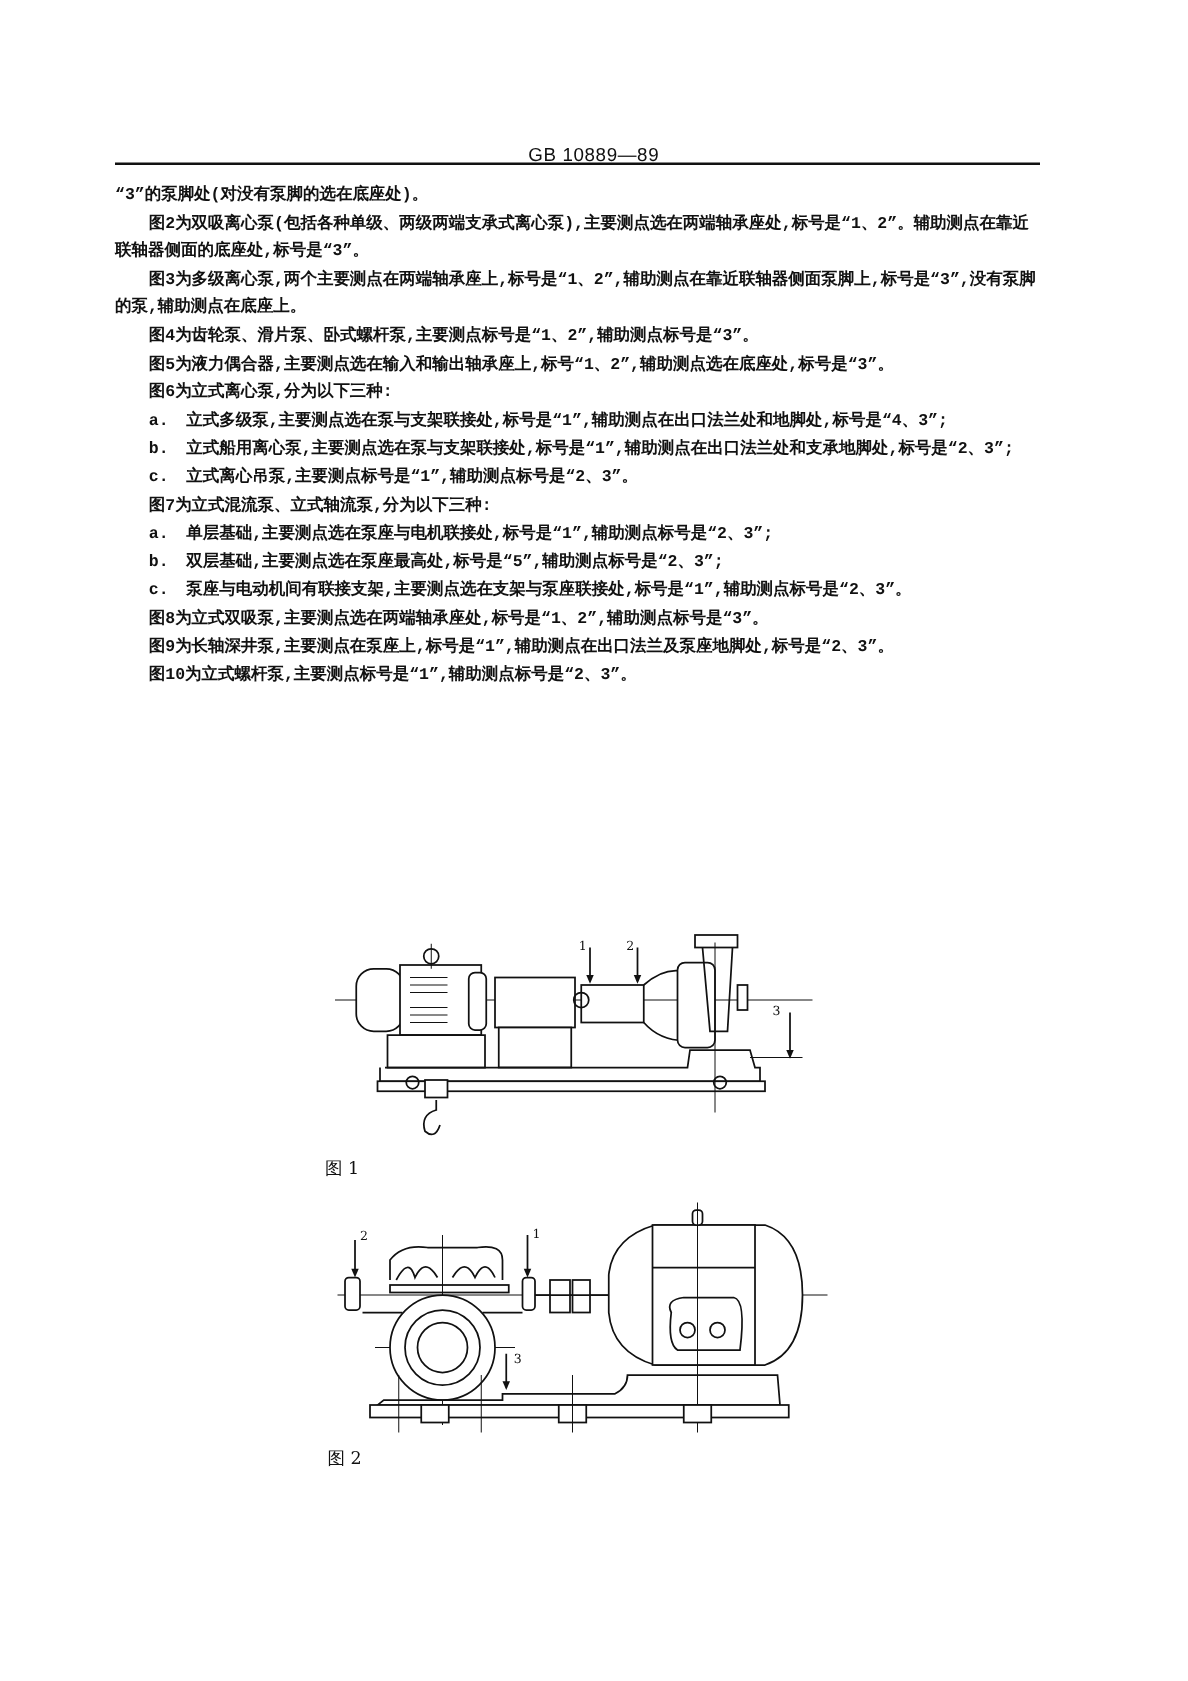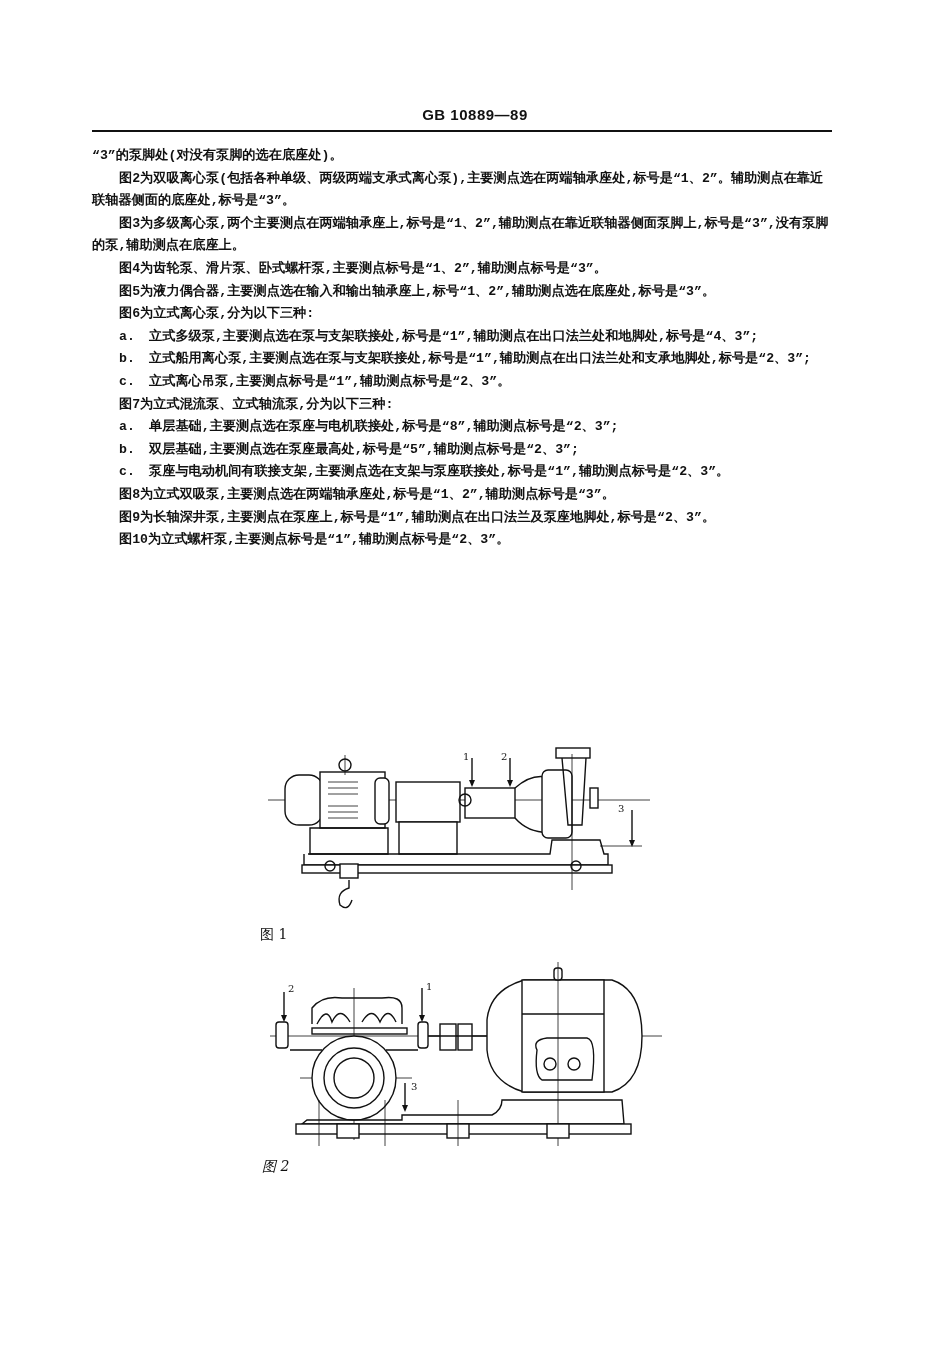--- a/index.html
+++ b/index.html
@@ -1,19 +1,19 @@
 <!DOCTYPE html>
 <html><head>
 <meta charset="utf-8">
 <style>
   html, body { margin: 0; padding: 0; background: #ffffff; }
   body { width: 950px; height: 1345px; position: relative; overflow: hidden;
          font-family: "DejaVu Serif", "Liberation Serif", serif; color: #111; }
-  .page-header { position: absolute; top: 106px; left: 0; width: 950px; text-align: center;
-         font-family: "Liberation Sans", "DejaVu Sans", sans-serif; font-weight: bold; font-size: 15px; letter-spacing: 0.5px; }
+  .page-header { position: absolute; top: 116px; left: 0; width: 950px; text-align: center;
+         font-family: "Liberation Sans", "DejaVu Sans", sans-serif; font-weight: normal; font-size: 15px; letter-spacing: 0.5px; }
   .rule { position: absolute; top: 130px; left: 92px; width: 740px; height: 2px; background: #111; }
   .body-text { position: absolute; top: 145px; left: 92px; width: 740px; font-size: 13.2px; line-height: 22.6px; font-weight: bold; }
   .body-text p { margin: 0; font-family: Liberation Mono, monospace; }
   .indent { text-indent: 27px; }
   .item-label { display: inline-block; width: 30px; text-indent: 0; }
   .figure { position: absolute; }
   .fig-caption { position: absolute; width: 100%; text-align: left; font-size: 14px; }
   svg { display: block; }
   svg .ln { stroke: #111; fill: none; stroke-width: 1.4; }
   svg .thin { stroke: #111; fill: none; stroke-width: 0.8; }
@@ -30,21 +30,21 @@
   <p><span>“3”的泵脚处(对没有泵脚的选在底座处)。</span></p>
   <p class="indent"><span>图2为双吸离心泵(包括各种单级、两级两端支承式离心泵),主要测点选在两端轴承座处,标号是“1、2”。辅助测点在靠近联轴器侧面的底座处,标号是“3”。</span></p>
   <p class="indent"><span>图3为多级离心泵,两个主要测点在两端轴承座上,标号是“1、2”,辅助测点在靠近联轴器侧面泵脚上,标号是“3”,没有泵脚的泵,辅助测点在底座上。</span></p>
   <p class="indent"><span>图4为齿轮泵、滑片泵、卧式螺杆泵,主要测点标号是“1、2”,辅助测点标号是“3”。</span></p>
   <p class="indent"><span>图5为液力偶合器,主要测点选在输入和输出轴承座上,标号“1、2”,辅助测点选在底座处,标号是“3”。</span></p>
   <p class="indent"><span>图6为立式离心泵,分为以下三种:</span></p>
   <p class="indent"><span class="item-label">a.</span><span>立式多级泵,主要测点选在泵与支架联接处,标号是“1”,辅助测点在出口法兰处和地脚处,标号是“4、3”;</span></p>
   <p class="indent"><span class="item-label">b.</span><span>立式船用离心泵,主要测点选在泵与支架联接处,标号是“1”,辅助测点在出口法兰处和支承地脚处,标号是“2、3”;</span></p>
   <p class="indent"><span class="item-label">c.</span><span>立式离心吊泵,主要测点标号是“1”,辅助测点标号是“2、3”。</span></p>
   <p class="indent"><span>图7为立式混流泵、立式轴流泵,分为以下三种:</span></p>
-  <p class="indent"><span class="item-label">a.</span><span>单层基础,主要测点选在泵座与电机联接处,标号是“8”,辅助测点标号是“2、3”;</span></p>
+  <p class="indent"><span class="item-label">a.</span><span>单层基础,主要测点选在泵座与电机联接处,标号是“1”,辅助测点标号是“2、3”;</span></p>
   <p class="indent"><span class="item-label">b.</span><span>双层基础,主要测点选在泵座最高处,标号是“5”,辅助测点标号是“2、3”;</span></p>
   <p class="indent"><span class="item-label">c.</span><span>泵座与电动机间有联接支架,主要测点选在支架与泵座联接处,标号是“1”,辅助测点标号是“2、3”。</span></p>
   <p class="indent"><span>图8为立式双吸泵,主要测点选在两端轴承座处,标号是“1、2”,辅助测点标号是“3”。</span></p>
   <p class="indent"><span>图9为长轴深井泵,主要测点在泵座上,标号是“1”,辅助测点在出口法兰及泵座地脚处,标号是“2、3”。</span></p>
   <p class="indent"><span>图10为立式螺杆泵,主要测点标号是“1”,辅助测点标号是“2、3”。</span></p>
 </div>
 
 <div class="figure" style="left:260px; top:740px; width:400px; height:210px;">
   <svg width="400" height="170" viewBox="0 0 400 170">
     <line class="thin" x1="8" y1="60" x2="390" y2="60"></line>
@@ -140,14 +140,14 @@
     <line class="ln" x1="22" y1="42" x2="22" y2="70"></line>
       <path d="M19 65 L22 72 L25 65 Z" fill="#111"></path>
     <text x="26" y="42">2</text>
     <line class="ln" x1="160" y1="38" x2="160" y2="70"></line>
       <path d="M157 65 L160 72 L163 65 Z" fill="#111"></path>
     <text x="164" y="40">1</text>
     <line class="ln" x1="143" y1="133" x2="143" y2="160"></line>
       <path d="M140 155 L143 162 L146 155 Z" fill="#111"></path>
     <text x="149" y="140">3</text>
   </svg>
-  <div class="fig-caption" style="top:208px;font-style:italic;">图 2</div>
+  <div class="fig-caption" style="top:208px;">图 2</div>
 </div>
 
 </body></html>

